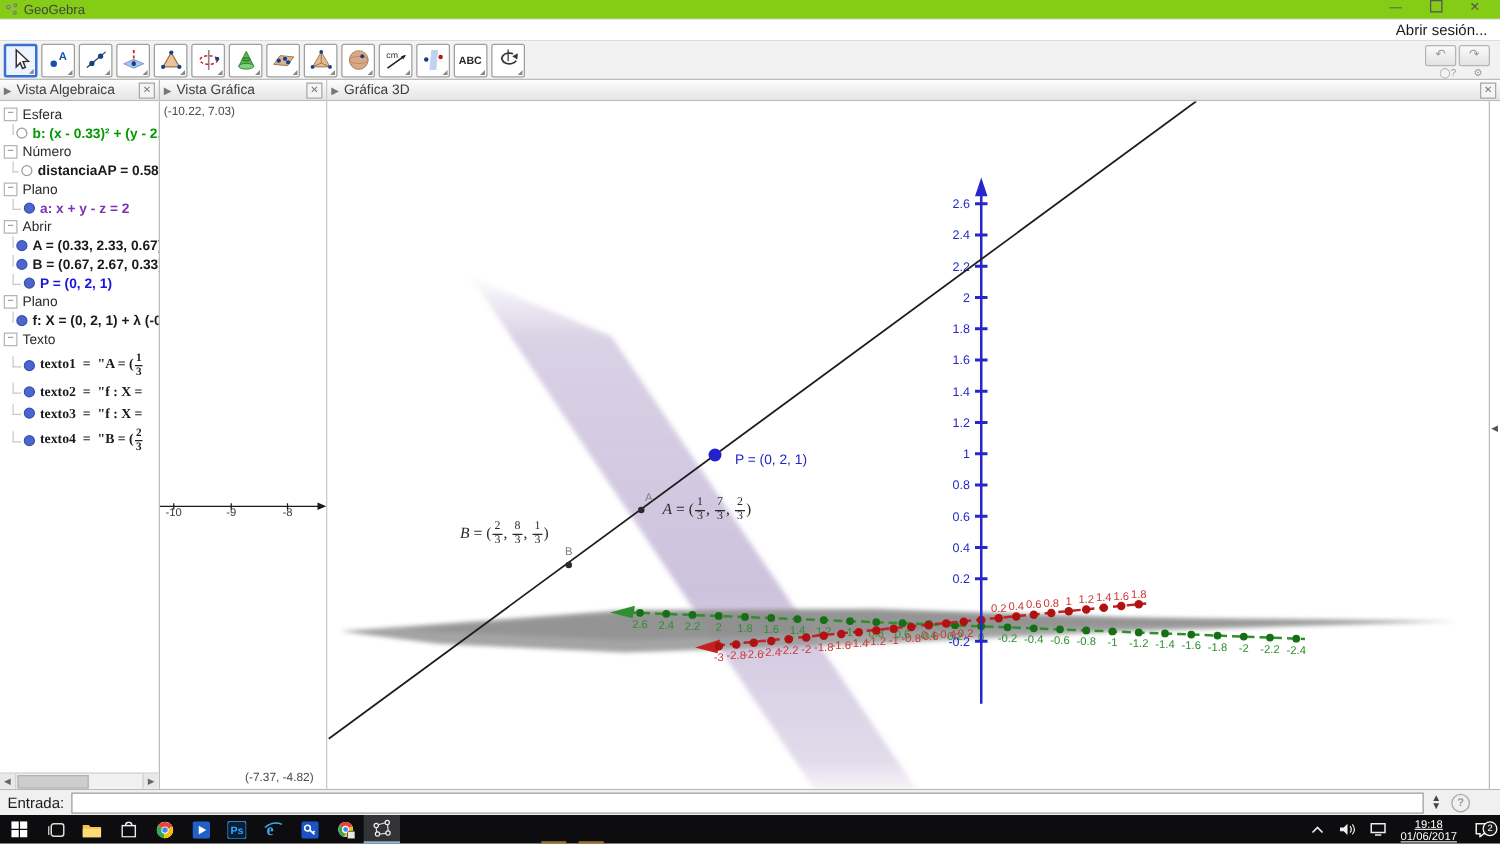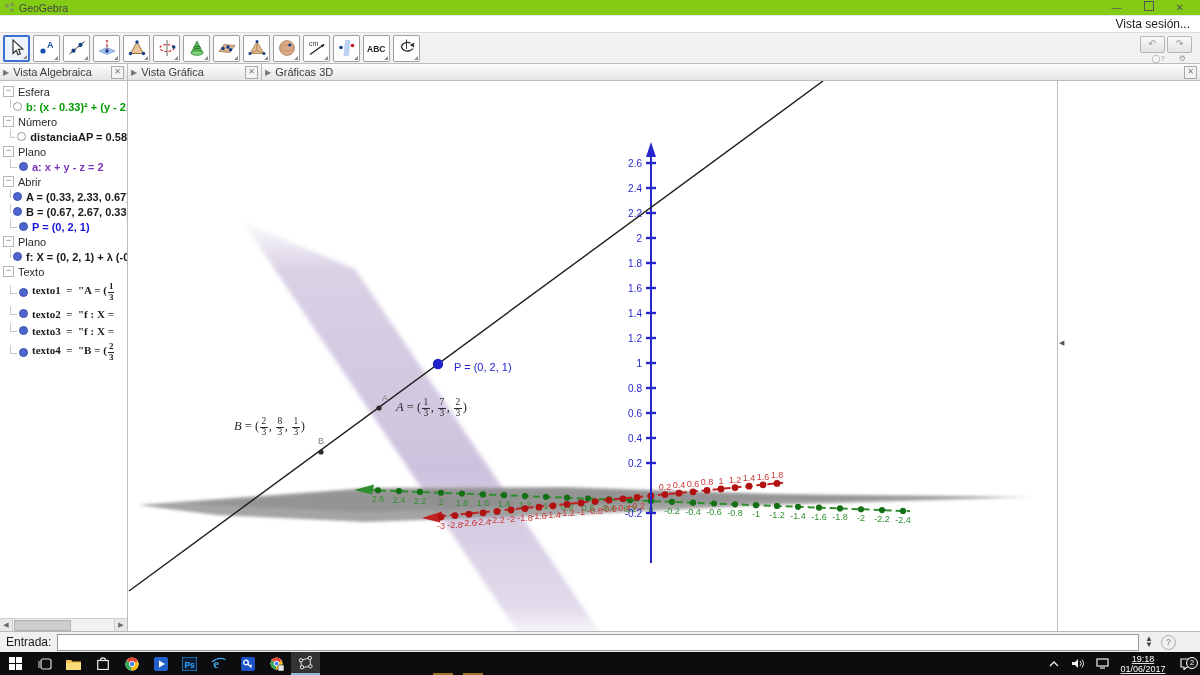--- a/index.html
+++ b/index.html
@@ -93,21 +93,21 @@
     </svg>
     <span class="ttl">GeoGebra</span>
     <div id="wincontrols">
       <span>—</span>
       <span><span class="restore-box"></span></span>
       <span>✕</span>
     </div>
   </div>
 
   <div id="menubar">
-    <span class="right">Vista sesión...</span>
+    <span class="right">Abrir sesión...</span>
   </div>
 
   <div id="toolbar">
     <div class="tbtn sel">
         <svg width="20" height="20" viewBox="0 0 20 20">
           <path d="M6 2 L6 15.5 L9.2 12.3 L11 16.8 L13.3 15.8 L11.4 11.3 L15.8 11 Z" fill="#fff" stroke="#333" stroke-width="1.2"></path>
         </svg>
         <i class="dd"></i>
       </div>
     <div class="tbtn">
@@ -231,21 +231,21 @@
       <span>Vista Algebraica</span>
       <span class="x">✕</span>
     </div>
     <div class="phead" style="width:134px">
       <span class="tri">▶</span>
       <span>Vista Gráfica</span>
       <span class="x">✕</span>
     </div>
     <div class="phead" style="width:938px;border-right:none">
       <span class="tri">▶</span>
-      <span>Gráficas 3D</span>
+      <span>Gráfica 3D</span>
       <span class="x">✕</span>
     </div>
   </div>
 
   <div id="main">
     <div id="alg">
       <div id="algtree">
           <div class="alg-sec">
             <span class="mbox">−</span>
             <span class="sec-name">Esfera</span>
@@ -332,20 +332,36 @@
               </span></span>
           </div>
         </div>
       <div id="algscroll">
         <span class="sc-arrow">◀</span>
         <span class="sc-thumb"></span>
         <span class="sc-arrow r">▶</span>
       </div>
     </div>
 
+    <div id="g2d">
+      <span class="coord" style="left:3px;top:3px">(-10.22, 7.03)</span>
+      <svg class="abs" style="left:0;top:318px" width="134" height="14">
+        <line x1="0" y1="6" x2="128" y2="6" stroke="#1a1a1a" stroke-width="1"></line>
+        <polygon points="133,6 126,3 126,9" fill="#1a1a1a"></polygon>
+        <g id="g2dticks">
+            <line x1="11" y1="3.5" x2="11" y2="8.5" stroke="#1a1a1a"></line>
+            <text x="11" y="13.5" font-size="9" fill="#3c3c3c" text-anchor="middle" font-family="Liberation Sans,sans-serif">-10</text>
+            <line x1="57" y1="3.5" x2="57" y2="8.5" stroke="#1a1a1a"></line>
+            <text x="57" y="13.5" font-size="9" fill="#3c3c3c" text-anchor="middle" font-family="Liberation Sans,sans-serif">-9</text>
+            <line x1="102" y1="3.5" x2="102" y2="8.5" stroke="#1a1a1a"></line>
+            <text x="102" y="13.5" font-size="9" fill="#3c3c3c" text-anchor="middle" font-family="Liberation Sans,sans-serif">-8</text>
+          </g>
+      </svg>
+      <span class="coord" style="left:68px;top:536px">(-7.37, -4.82)</span>
+    </div>
 
     <div id="g3d">
       <svg id="scene3d" width="930" height="550" viewBox="0 0 930 550">
         <defs>
           <filter id="soft" x="-20%" y="-20%" width="140%" height="140%">
               <feGaussianBlur stdDeviation="1.6"></feGaussianBlur>
             </filter>
           <filter id="soft2" x="-20%" y="-20%" width="140%" height="140%">
               <feGaussianBlur stdDeviation="2.2"></feGaussianBlur>
             </filter>

